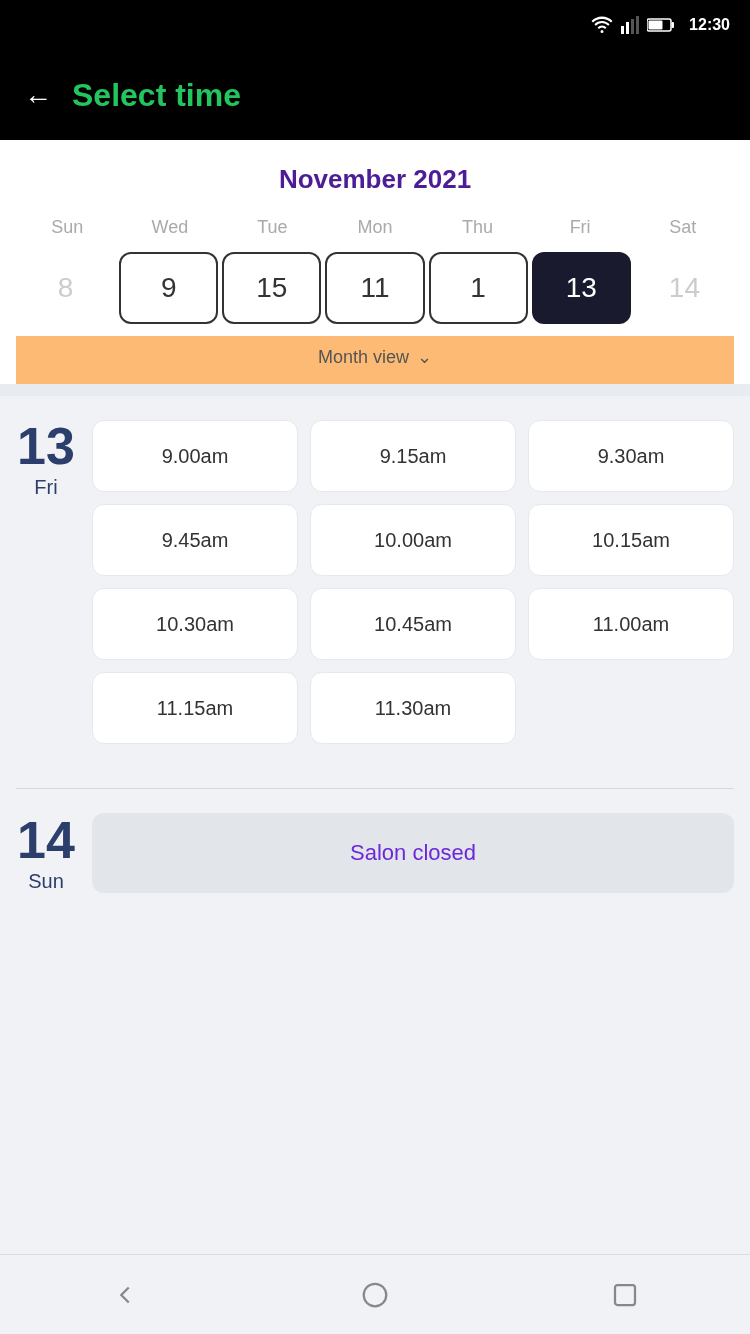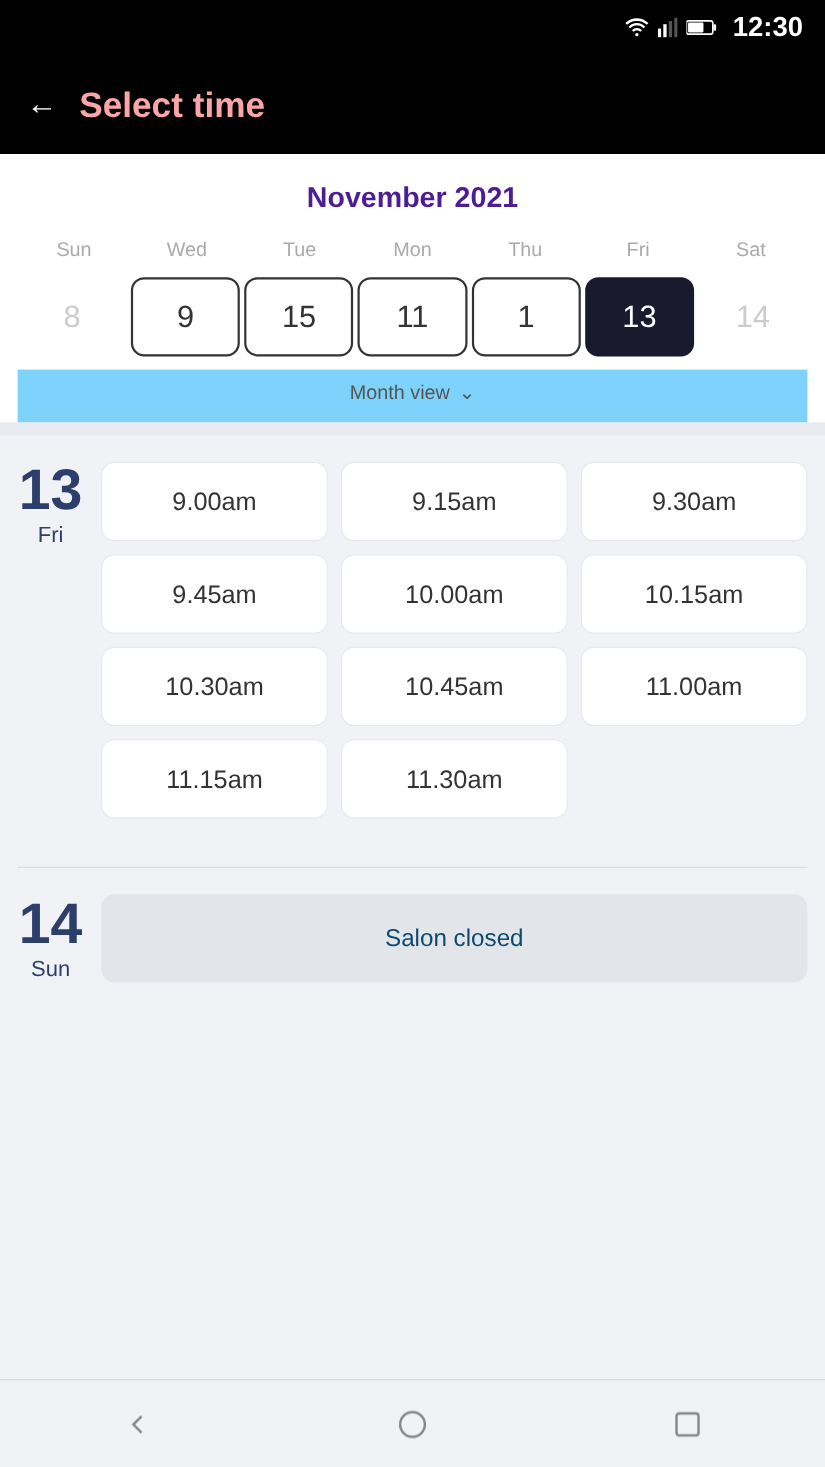--- a/index.html
+++ b/index.html
@@ -17,21 +17,21 @@
       background: #000;
       color: #fff;
       height: 50px;
       display: flex;
       align-items: center;
       justify-content: flex-end;
       padding: 0 20px;
       gap: 8px;
     }
     .status-bar .time {
-      font-size: 25px;
+      font-size: 16px;
       font-weight: 600;
       margin-left: 6px;
     }
     .status-icons {
       display: flex;
       align-items: center;
       gap: 8px;
     }
 
     
@@ -46,21 +46,21 @@
     }
     .back-arrow {
       font-size: 28px;
       color: #fff;
       cursor: pointer;
       font-weight: 300;
     }
     .header-title {
       font-size: 32px;
       font-weight: 700;
-      color: #fca5a5;
+      color: #22c55e;
     }
 
     
     .calendar-section {
       background: #fff;
       padding: 24px 16px 0;
     }
     .month-year {
       text-align: center;
       font-size: 26px;
@@ -112,21 +112,21 @@
 
     
     .month-view-toggle {
       display: flex;
       align-items: center;
       justify-content: center;
       padding: 10px 0 16px;
       font-size: 18px;
       color: #555;
       cursor: pointer;
-      background: #7dd3fc;
+      background: #fdba74;
       gap: 8px;
     }
     .chevron-down {
       font-size: 18px;
       color: #555;
     }
 
     
     .section-divider {
       height: 12px;
@@ -162,21 +162,21 @@
       gap: 12px;
       flex: 1;
     }
     .time-slot {
       background: #fff;
       border-radius: 12px;
       height: 72px;
       display: flex;
       align-items: center;
       justify-content: center;
-      font-size: 23px;
+      font-size: 20px;
       color: #333;
       cursor: pointer;
       border: 1px solid #e5e8ed;
     }
     .day-row-container {
       display: flex;
       align-items: flex-start;
       gap: 16px;
       margin-bottom: 20px;
     }
@@ -193,21 +193,21 @@
     }
     .closed-banner {
       flex: 1;
       background: #e2e5ea;
       border-radius: 12px;
       height: 80px;
       display: flex;
       align-items: center;
       justify-content: center;
       font-size: 22px;
-      color: #0c4a6e;
+      color: #6d28d9;
     }
 
     
     .section-sep {
       height: 1px;
       background: #d5d8df;
       margin: 0 16px;
     }
 
     

